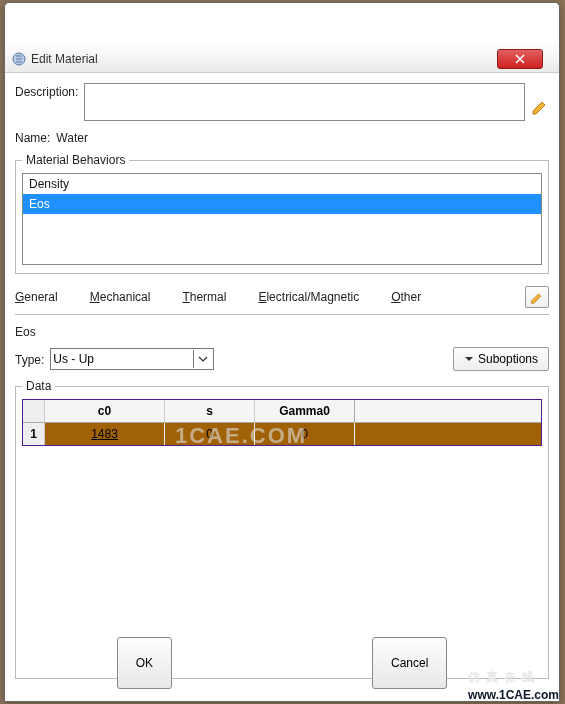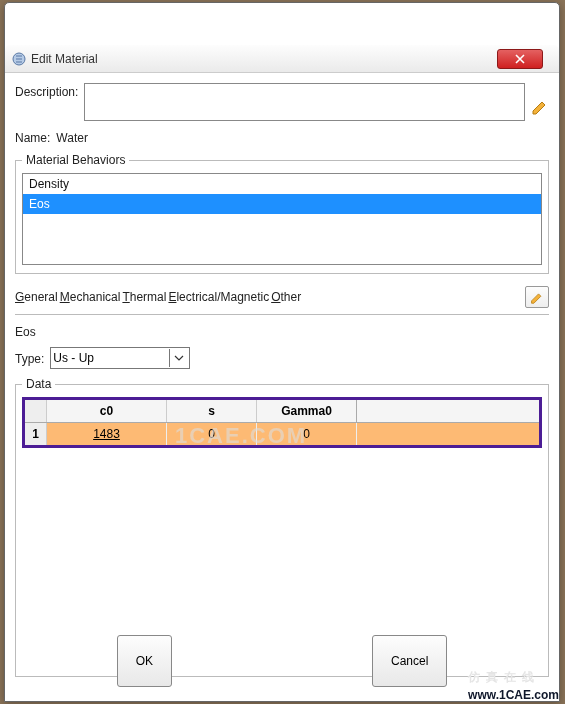--- a/index.html
+++ b/index.html
@@ -14,32 +14,32 @@
 .row { display: flex; align-items: flex-start; margin-bottom: 8px; }
 .label { color: #222; margin-right: 6px; padding-top: 2px; }
 .value { color: #222; padding-top: 2px; }
 .desc-input { flex: 1; height: 38px; border: 1px solid #888; background: #fff; resize: none; }
 .pencil { width: 18px; height: 18px; margin-left: 6px; margin-top: 14px; }
 fieldset { border: 1px solid #bbb; margin: 6px 0 8px 0; padding: 6px 6px 8px 6px; }
 fieldset legend { color: #222; padding: 0 4px; }
 .behavior-list { border: 1px solid #888; background: #fff; height: 92px; overflow: hidden; }
 .behavior-item { padding: 3px 6px; color: #111; cursor: pointer; }
 .behavior-item.selected { background: #1e90ff; color: #fff; }
-.tab-row { display: flex; align-items: center; border-bottom: 1px solid #bbb; padding: 4px 0 6px 0; margin-top: 4px; gap: 2px; }
+.tab-row { display: flex; align-items: center; border-bottom: 1px solid #bbb; padding: 4px 0 6px 0; margin-top: 4px; gap: 32px; }
 .tab { color: #222; cursor: pointer; }
 .tab u { text-decoration: underline; }
 .tab-spacer { flex: 1; }
 .edit-btn { width: 24px; height: 22px; border: 1px solid #999; background: linear-gradient(#fdfdfd,#eee); border-radius: 2px; display: flex; align-items: center; justify-content: center; cursor: pointer; }
 .section-name { margin: 10px 0 8px 0; color: #222; }
 .type-row { display: flex; align-items: center; margin-bottom: 8px; }
-.type-select { width: 140px; height: 22px; border: 1px solid #777; background: #fff; padding: 0 2px; display: flex; align-items: center; justify-content: space-between; cursor: pointer; }
+.type-select { width: 164px; height: 22px; border: 1px solid #777; background: #fff; padding: 0 2px; display: flex; align-items: center; justify-content: space-between; cursor: pointer; }
 .type-arrow { width: 18px; height: 18px; border-left: 1px solid #777; display: flex; align-items: center; justify-content: center; }
 .sub-btn { margin-left: auto; height: 24px; padding: 0 10px; border: 1px solid #999; background: linear-gradient(#fdfdfd,#eee); border-radius: 2px; cursor: pointer; display: flex; align-items: center; }
 .data-fieldset { height: 300px; padding: 6px; }
-.table { border: 3px solid #4c1d95; background: #fdba74; }
+.table { border: 1px solid #4c1d95; background: #a16207; }
 .table-header { display: flex; background: #f5f5f5; border-bottom: 1px solid #aaa; }
 .th { text-align: center; font-weight: bold; padding: 4px 0; border-right: 1px solid #ccc; }
 .th:first-child { width: 22px; background: #eee; }
 .th:nth-child(2) { width: 120px; }
 .th:nth-child(3) { width: 90px; }
 .th:nth-child(4) { width: 100px; border-right: 1px solid #aaa; }
 .table-row { display: flex; }
 .td { text-align: center; padding: 4px 0; border-right: 1px solid #eee; }
 .td:first-child { width: 22px; background: #eee; font-weight: bold; border-right: 1px solid #ccc; }
 .td:nth-child(2) { width: 120px; text-decoration: underline; }
@@ -116,20 +116,26 @@
     <div class="type-row">
       <span class="label">Type:</span>
       <div class="type-select">
         <span>Us - Up</span>
         <span class="type-arrow">
           <svg width="10" height="10" viewBox="0 0 10 10">
               <path d="M1 3l4 4 4-4" fill="none" stroke="#333" stroke-width="1.2"></path>
             </svg>
         </span>
       </div>
+      <div class="sub-btn">
+        <svg width="10" height="10" viewBox="0 0 10 10" style="margin-right:4px">
+            <path d="M1 3l4 4 4-4z" fill="#333"></path>
+          </svg>
+        <span>Suboptions</span>
+      </div>
     </div>
 
     <fieldset class="data-fieldset">
       <legend>Data</legend>
       <div class="table">
         <div class="table-header">
           <div class="th"></div>
           <div class="th">c0</div>
           <div class="th">s</div>
           <div class="th">Gamma0</div>

